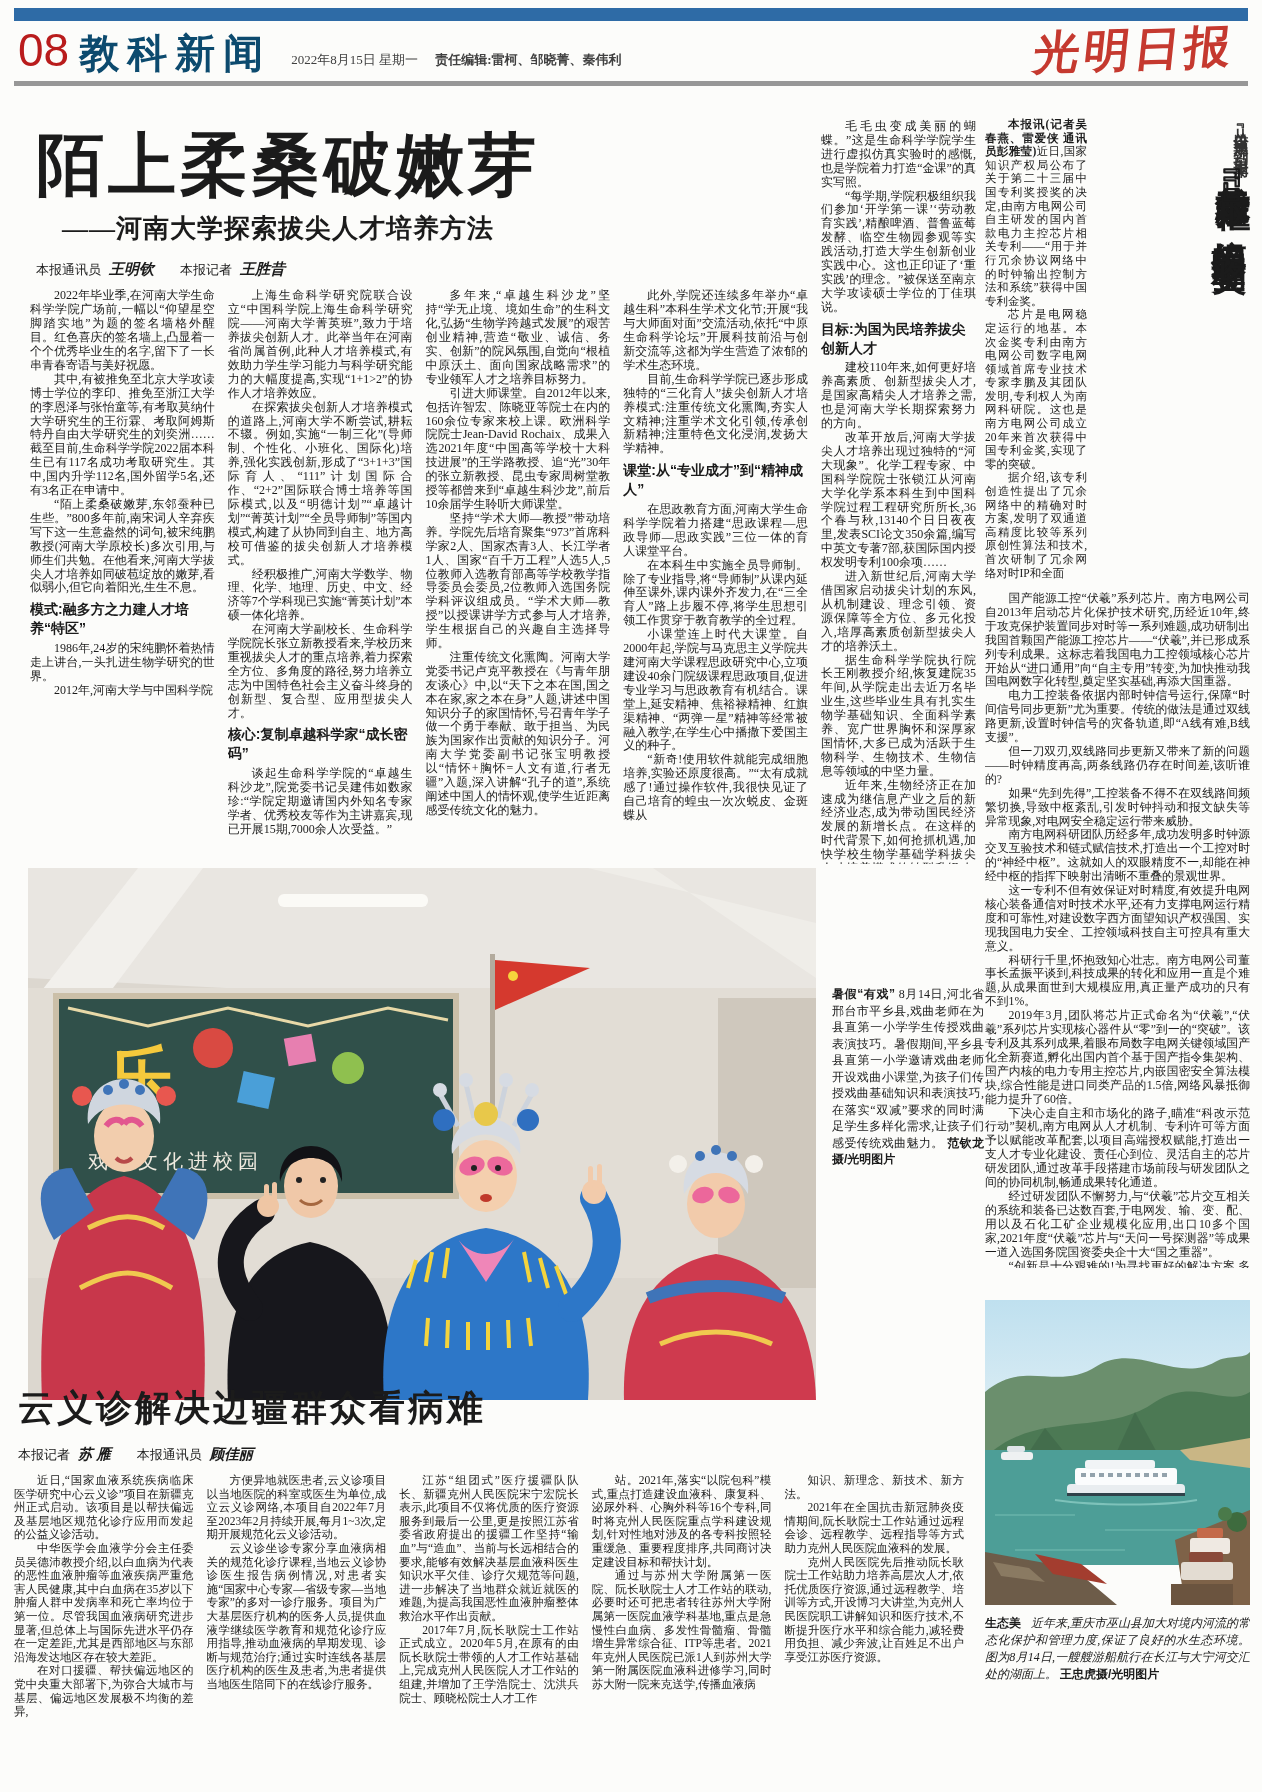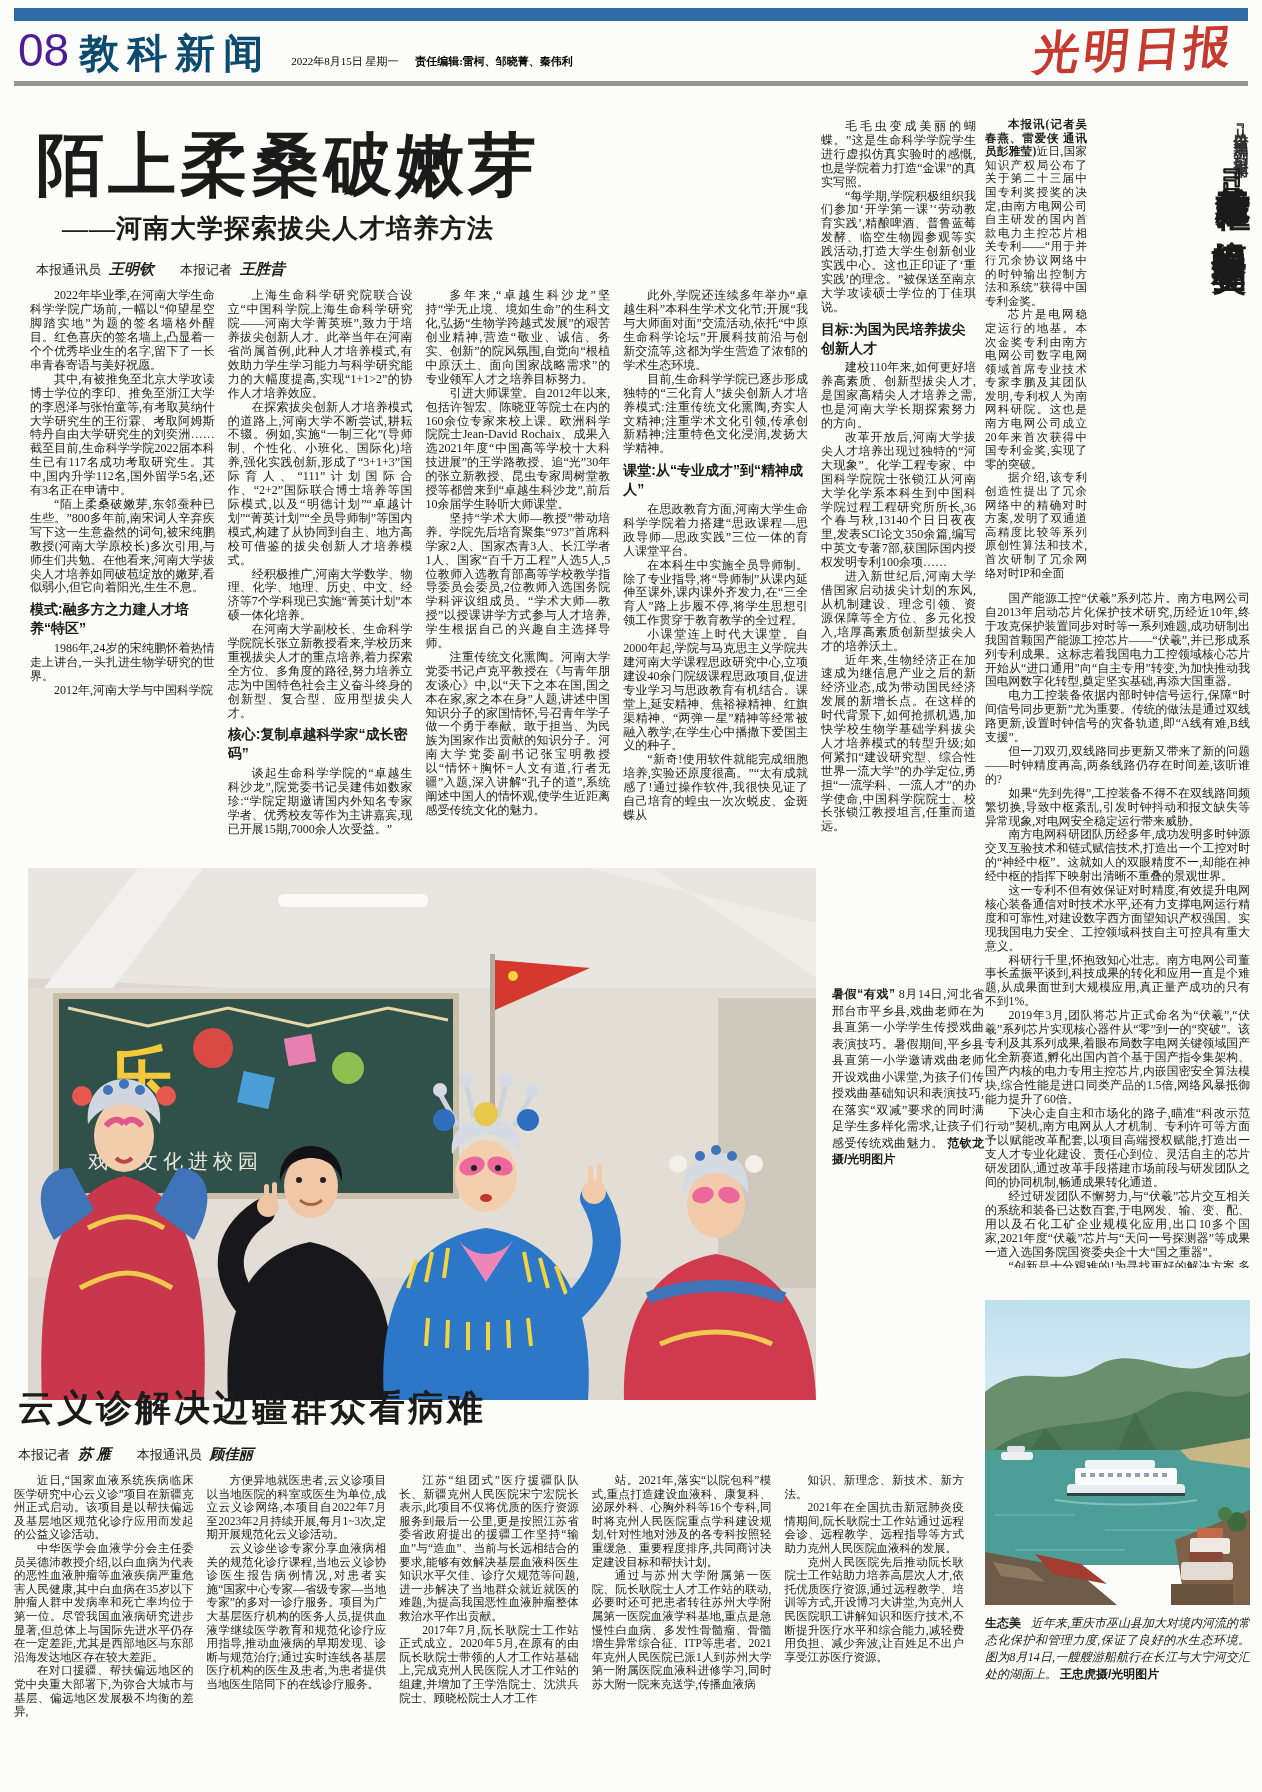--- a/index.html
+++ b/index.html
@@ -4,24 +4,24 @@
 <style>
   html,body{margin:0;padding:0;background:#e8e8e8;}
   .page{position:relative;width:1262px;height:1792px;background:#fcfcfa;margin:0 auto;
         font-family:"Liberation Serif","DejaVu Serif",serif;color:#1b1b1b;overflow:hidden;}
   .abs{position:absolute;}
 
   
   .hdr{left:14px;top:8px;width:1234px;}
   .hdr-bluebar{height:13px;background:#2e6ba6;}
   .hdr-row{display:flex;align-items:flex-end;padding:6px 4px 8px 4px;border-bottom:5px solid #979797;}
-  .hdr-num{font-family:"Liberation Sans",sans-serif;font-size:46px;font-weight:300;color:#4c1d95;line-height:1;}
+  .hdr-num{font-family:"Liberation Sans",sans-serif;font-size:46px;font-weight:300;color:#b91c1c;line-height:1;}
   .hdr-section{font-family:"Liberation Sans","DejaVu Sans",sans-serif;font-size:40px;font-weight:900;
                color:#0c4a6e;letter-spacing:8px;line-height:1;margin-left:10px;}
-  .hdr-date{font-size:11px;margin-left:20px;padding-bottom:4px;color:#000000;}
+  .hdr-date{font-size:13px;margin-left:20px;padding-bottom:4px;color:#404040;}
   .hdr-date b{margin-left:14px;}
   .hdr-masthead{margin-left:auto;font-size:46px;font-weight:900;color:#c5392f;line-height:1;
                 transform:skewX(-8deg) rotate(-2deg);letter-spacing:4px;padding-right:10px;}
 
   
   .para{margin:0;text-indent:2em;text-align:justify;}
   .subhead{font-family:"Liberation Sans","DejaVu Sans",sans-serif;font-weight:700;
            margin:5px 0 4px 0;line-height:1.35;text-align:left;}
   .tcol{overflow:hidden;}
 
@@ -135,20 +135,21 @@
           </div>
       </div>
     </div>
     <div class="main-right tcol">
         <p class="para">毛毛虫变成美丽的蝴蝶。”这是生命科学学院学生进行虚拟仿真实验时的感慨,也是学院着力打造“金课”的真实写照。</p>
         <p class="para">“每学期,学院积极组织我们参加‘开学第一课’‘劳动教育实践’,精酿啤酒、普鲁蓝莓发酵、临空生物园参观等实践活动,打造大学生创新创业实践中心。这也正印证了‘重实践’的理念。”被保送至南京大学攻读硕士学位的丁佳琪说。</p>
         <h3 class="subhead">目标:为国为民培养拔尖创新人才</h3>
         <p class="para">建校110年来,如何更好培养高素质、创新型拔尖人才,是国家高精尖人才培养之需,也是河南大学长期探索努力的方向。</p>
         <p class="para">改革开放后,河南大学拔尖人才培养出现过独特的“河大现象”。化学工程专家、中国科学院院士张锁江从河南大学化学系本科生到中国科学院过程工程研究所所长,36个春与秋,13140个日日夜夜里,发表SCI论文350余篇,编写中英文专著7部,获国际国内授权发明专利100余项……</p>
         <p class="para">进入新世纪后,河南大学借国家启动拔尖计划的东风,从机制建设、理念引领、资源保障等全方位、多元化投入,培厚高素质创新型拔尖人才的培养沃土。</p>
+        <p class="para">据生命科学学院执行院长王刚教授介绍,恢复建院35年间,从学院走出去近万名毕业生,这些毕业生具有扎实生物学基础知识、全面科学素养、宽广世界胸怀和深厚家国情怀,大多已成为活跃于生物科学、生物技术、生物信息等领域的中坚力量。</p>
         <p class="para">近年来,生物经济正在加速成为继信息产业之后的新经济业态,成为带动国民经济发展的新增长点。在这样的时代背景下,如何抢抓机遇,加快学校生物学基础学科拔尖人才培养模式的转型升级;如何紧扣“建设研究型、综合性世界一流大学”的办学定位,勇担“一流学科、一流人才”的办学使命,中国科学院院士、校长张锁江教授坦言,任重而道远。</p>
       </div>
   </div>
 
   <div class="abs photo1">
     <svg viewBox="0 0 788 532" preserveAspectRatio="none">
       <rect width="788" height="532" fill="#dcd7cf"></rect>
       <polygon points="0,0 788,0 788,150 0,110" fill="#e9e6e1"></polygon>
       <polygon points="110,0 175,0 40,180 0,180 0,140" fill="#f2f0ec"></polygon>
       <polygon points="560,0 625,0 788,110 788,55" fill="#efede8"></polygon>

